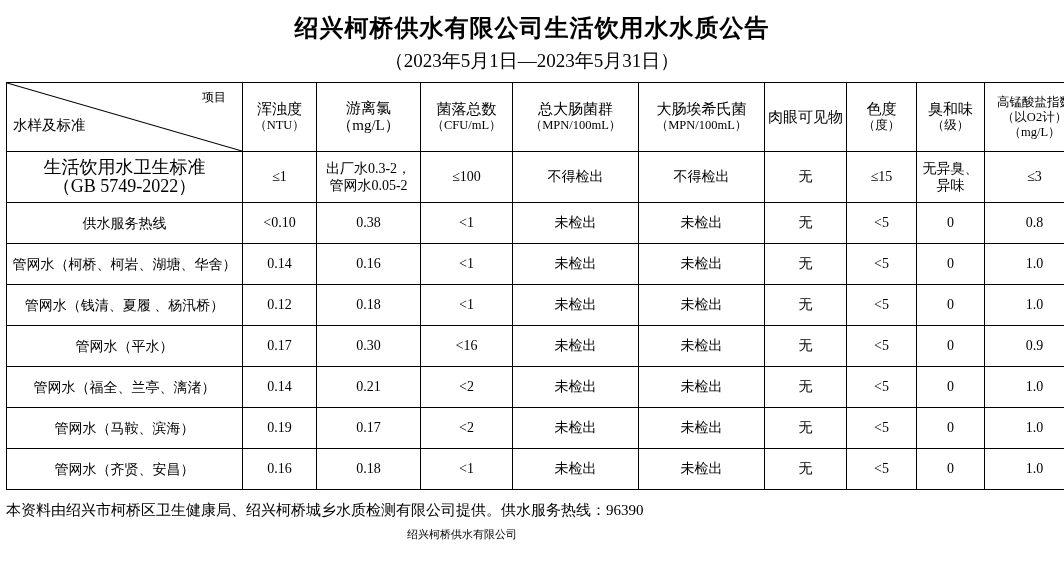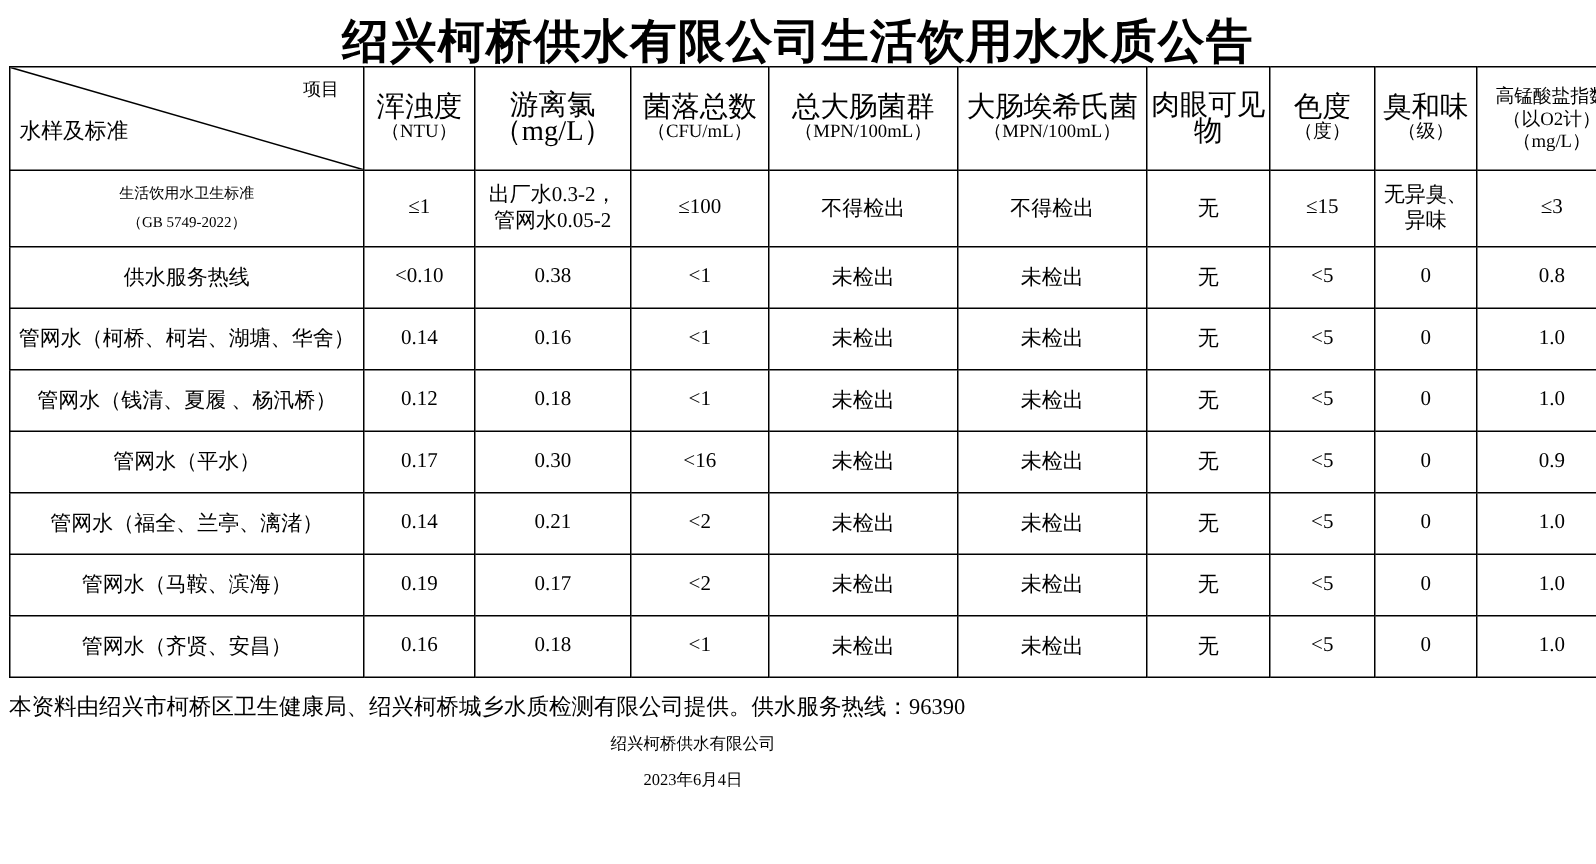--- a/index.html
+++ b/index.html
@@ -16,21 +16,21 @@
   }
   .page {
     position: relative;
     width: 1064px;
     height: 576px;
     box-sizing: border-box;
     padding: 10px 6px 0 6px;
   }
   .title {
     text-align: center;
-    font-size: 31px;
+    font-size: 24px;
     font-weight: bold;
     letter-spacing: 1px;
     line-height: 32px;
     margin-top: 2px;
   }
   .subtitle {
     text-align: center;
     font-size: 19px;
     line-height: 30px;
     margin-top: 2px;
@@ -59,21 +59,21 @@
   col.c5 { width: 126px; }
   col.c6 { width: 82px; }
   col.c7 { width: 70px; }
   col.c8 { width: 68px; }
   col.c9 { width: 100px; }
 
   thead td {
     height: 64px;
   }
   .hdr-main {
-    font-size: 19px;
+    font-size: 15px;
     line-height: 17px;
   }
   .hdr-sub {
     font-size: 12.5px;
     line-height: 15px;
   }
   
   .diag {
     position: relative;
     padding: 0;
@@ -100,21 +100,21 @@
     font-size: 12px;
     white-space: nowrap;
   }
   tbody td {
     height: 36px;
   }
   tbody tr.std td {
     height: 46px;
   }
   .std-name {
-    font-size: 10px;
+    font-size: 18px;
     line-height: 19px;
   }
   .cell-2line {
     font-size: 13px;
     line-height: 17px;
   }
   .rowname {
     font-size: 14.5px;
     line-height: 19px;
     padding-left: 6px;
@@ -135,20 +135,21 @@
     text-align: center;
     padding-right: 140px;
   }
 </style>
 </head>
 <body>
 
 <div class="page">
 
   <div class="title">绍兴柯桥供水有限公司生活饮用水水质公告</div>
+  <div class="subtitle">（2023年5月1日—2023年5月31日）</div>
 
   <table class="wq">
     <colgroup>
       <col class="c0">
         <col class="c1">
         <col class="c2">
         <col class="c3">
         <col class="c4">
         <col class="c5">
         <col class="c6">
@@ -316,16 +317,15 @@
         <td>0</td>
         <td>1.0</td>
 
       </tr>
     </tbody>
   </table>
 
   <div class="footer">
     <div class="foot-note">本资料由绍兴市柯桥区卫生健康局、绍兴柯桥城乡水质检测有限公司提供。供水服务热线：96390</div>
     <div class="foot-sign">绍兴柯桥供水有限公司</div>
-    <div class="foot-sign">2023年6月4日</div>
   </div>
 
 </div>
 
 </body></html>

